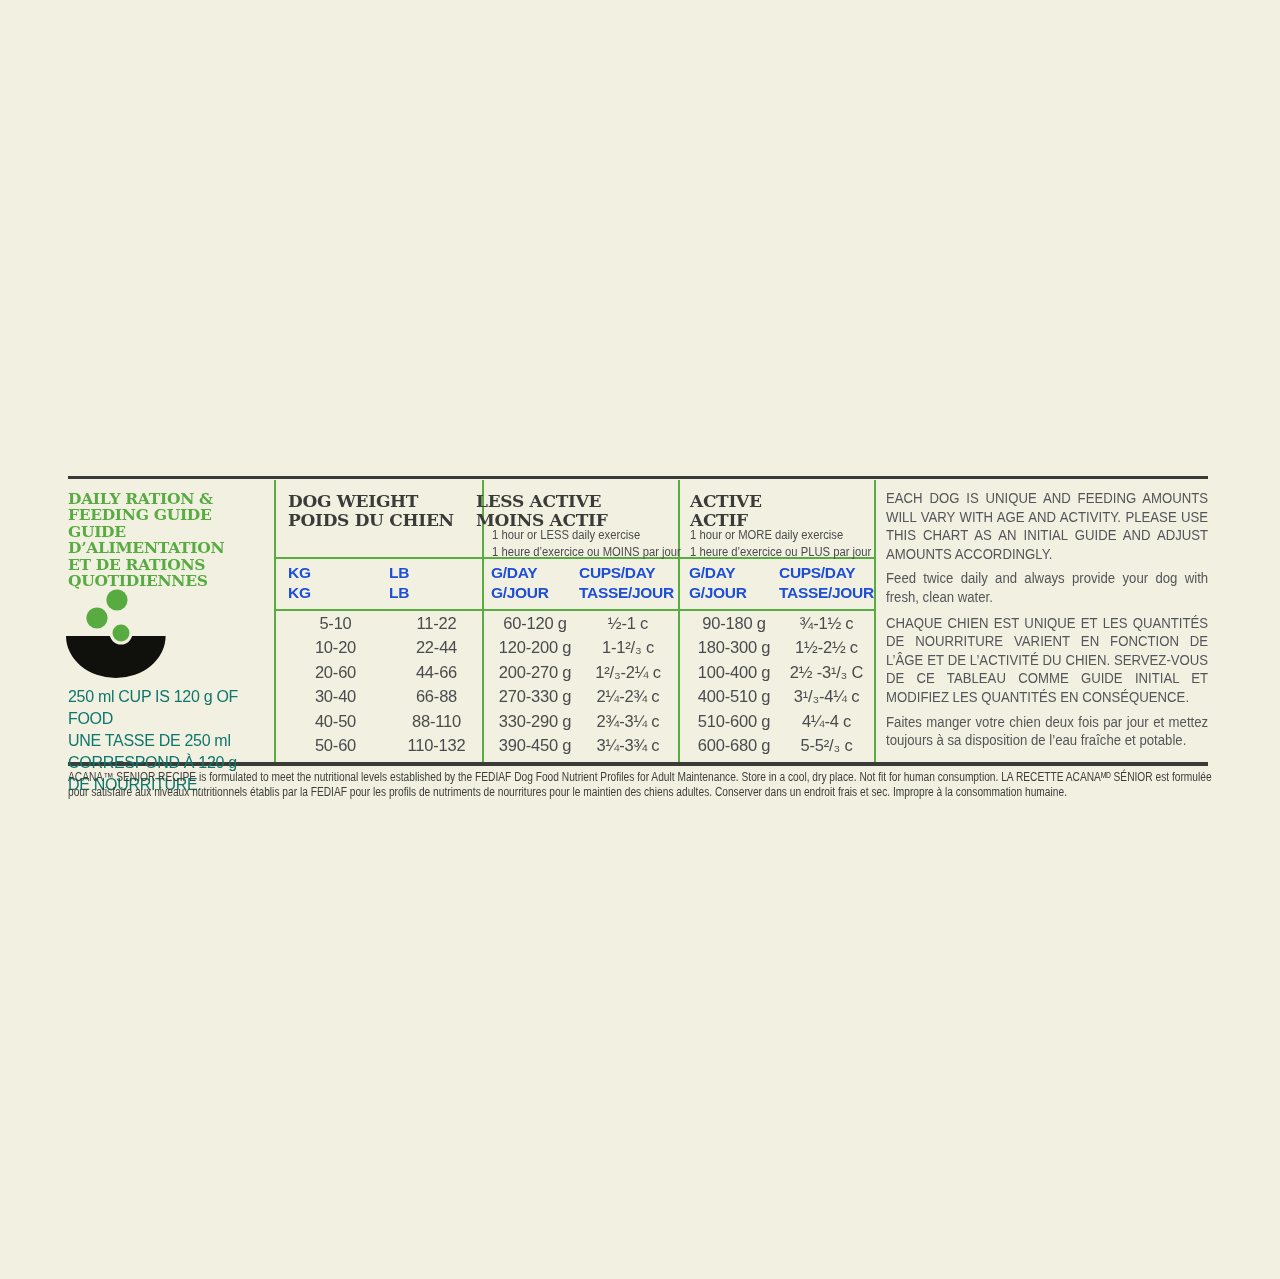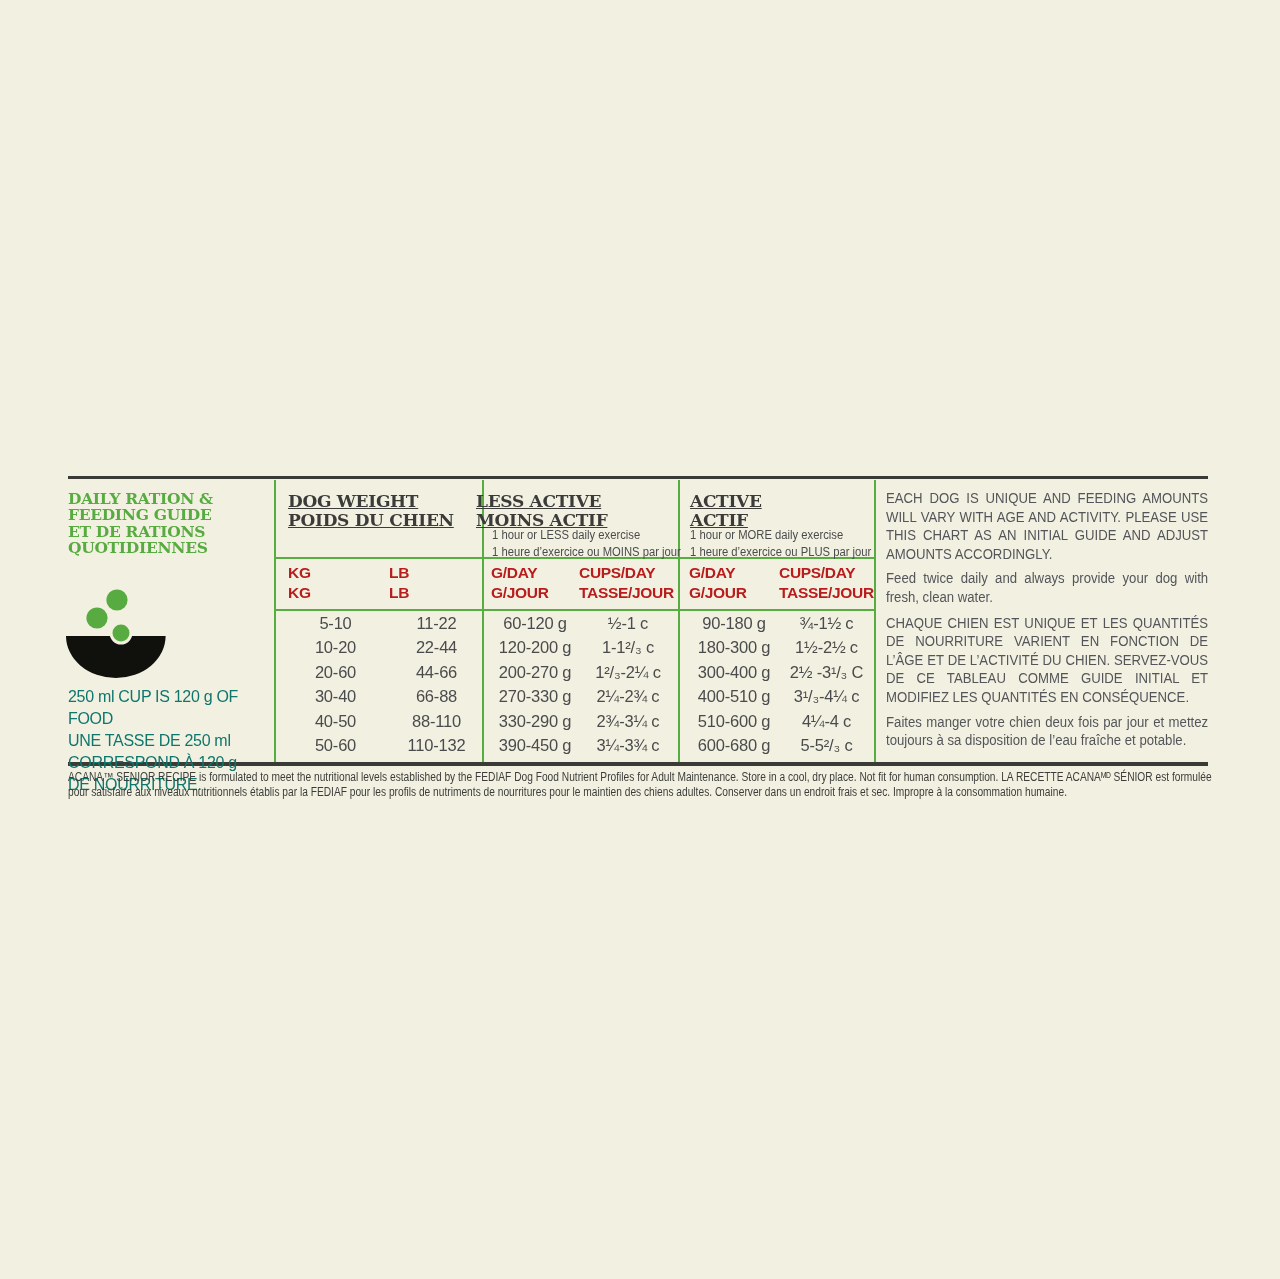--- a/index.html
+++ b/index.html
@@ -32,35 +32,35 @@
   .bowl-svg { left:62px; top:586px; }
   .cup-note {
     left:68px; top:686px; width:215px;
     font-size:16px; line-height:22px; letter-spacing:-0.3px; color:#0f766e;
   }
 
   
   .grp-head {
     font-family:"DejaVu Serif","Liberation Serif",serif;
     font-weight:bold; font-size:17px; line-height:19px;
-    letter-spacing:-0.3px; color:#3b3b39; top:492px;text-decoration:underline;
+    letter-spacing:-0.3px; color:#3b3b39; top:492px;
   }
   .grp-head.w  { left:288px; }
   .grp-head.la { left:476px; }
   .grp-head.a  { left:690px; }
   .grp-sub {
     top:527px; font-size:12.5px; line-height:16.5px; color:#4a4b4d;
     transform:scaleX(0.9); transform-origin:0 0; white-space:nowrap;
   }
   .grp-sub.la { left:492px; } .grp-sub.a { left:690px; }
 
   
   .col-head {
     top:563px; font-weight:bold; font-size:15.5px; line-height:19.5px;
-    letter-spacing:-0.3px; color:#b91c1c;
+    letter-spacing:-0.3px; color:#1d4ed8;
   }
   
   .col-data { top:611px; font-size:16.5px; letter-spacing:-0.2px; color:#4a4b4d; }
   .col-data .cell { height:24.4px; line-height:24.4px; white-space:nowrap;text-align:center; }
   .cx1 { left:288px; width:95px; } .cx2 { left:389px; width:95px; }
   .cx3 { left:491px; width:88px; } .cx4 { left:579px; width:98px; }
   .cx5 { left:689px; width:90px; } .cx6 { left:779px; width:95px; }
 
   
   .right-panel { left:886px; top:489px; width:379px;
@@ -85,20 +85,21 @@
   <div class="abs vline v1"></div>
   <div class="abs vline v2"></div>
   <div class="abs vline v3"></div>
   <div class="abs vline v4"></div>
   <div class="abs hline h1"></div>
   <div class="abs hline h2"></div>
 
   <div class="abs green-title">
     <div>DAILY RATION &amp;</div>
     <div>FEEDING GUIDE</div>
+    <div>GUIDE D’ALIMENTATION</div>
     <div>ET DE RATIONS</div>
     <div>QUOTIDIENNES</div>
   </div>
 
   <svg class="abs bowl-svg" width="110" height="100" viewBox="0 0 110 100">
     <path d="M 4 50 A 49.8 42 0 0 0 103.6 50 Z" fill="#10100c"></path>
     <circle cx="59" cy="47" r="10" fill="#57ab40" stroke="#f2f1e1" stroke-width="3"></circle>
     <circle cx="55" cy="14" r="10.6" fill="#57ab40"></circle>
     <circle cx="35" cy="32" r="10.6" fill="#57ab40"></circle>
   </svg>
@@ -184,21 +185,21 @@
     <div class="cell">½-1 c</div>
     <div class="cell">1-1²/₃ c</div>
     <div class="cell">1²/₃-2¼ c</div>
     <div class="cell">2¼-2¾ c</div>
     <div class="cell">2¾-3¼ c</div>
     <div class="cell">3¼-3¾ c</div>
   </div>
   <div class="abs col-data cx5">
     <div class="cell">90-180 g</div>
     <div class="cell">180-300 g</div>
-    <div class="cell">300-400 g</div>
+    <div class="cell">100-400 g</div>
     <div class="cell">400-510 g</div>
     <div class="cell">510-600 g</div>
     <div class="cell">600-680 g</div>
   </div>
   <div class="abs col-data cx6">
     <div class="cell">¾-1½ c</div>
     <div class="cell">1½-2½ c</div>
     <div class="cell">2½ -3¹/₃ C</div>
     <div class="cell">3¹/₃-4¼ c</div>
     <div class="cell">4¼-4 c</div>

